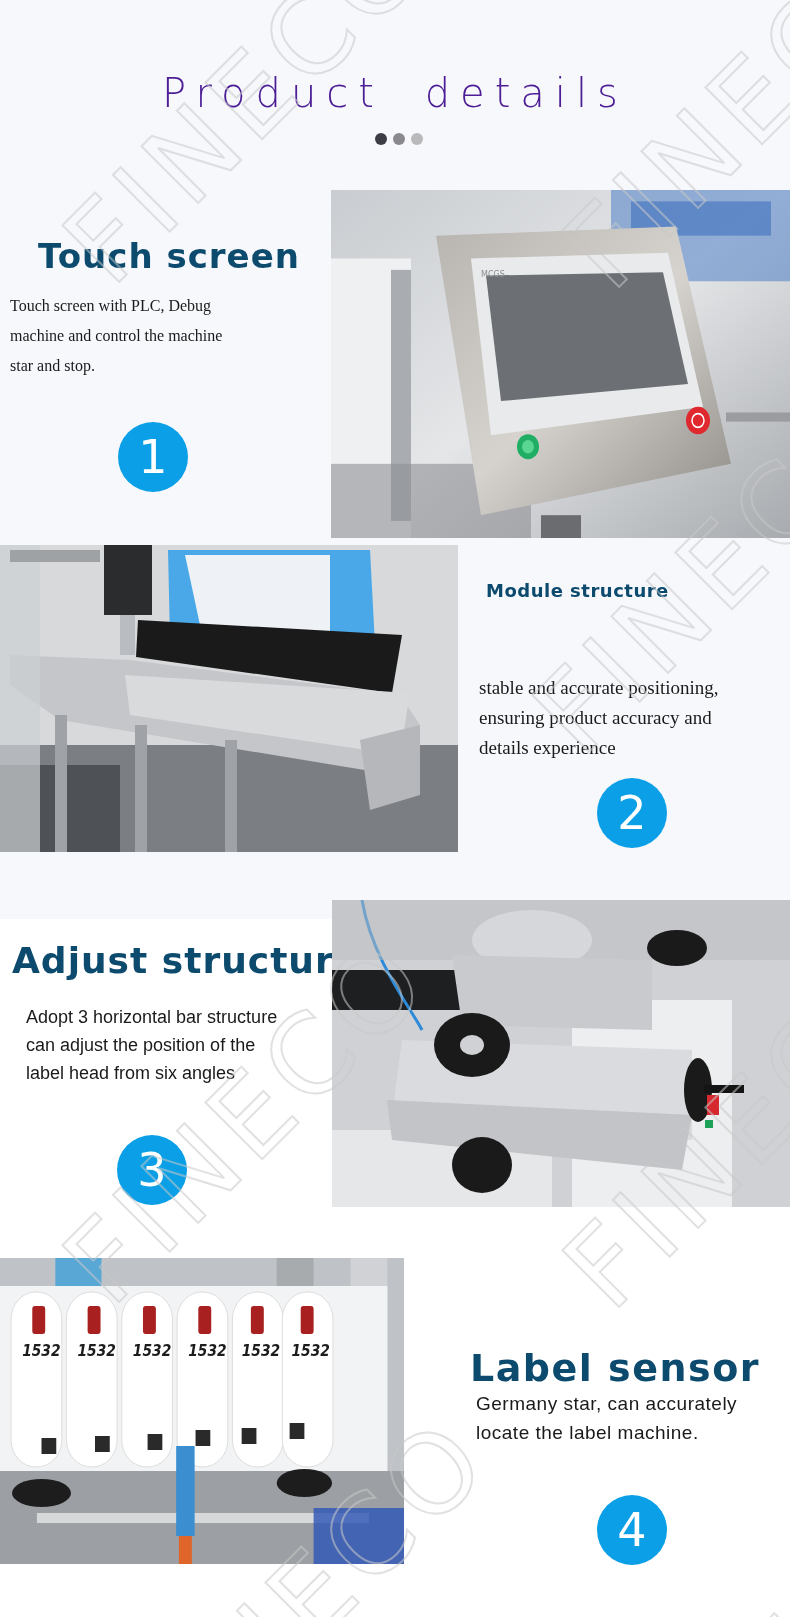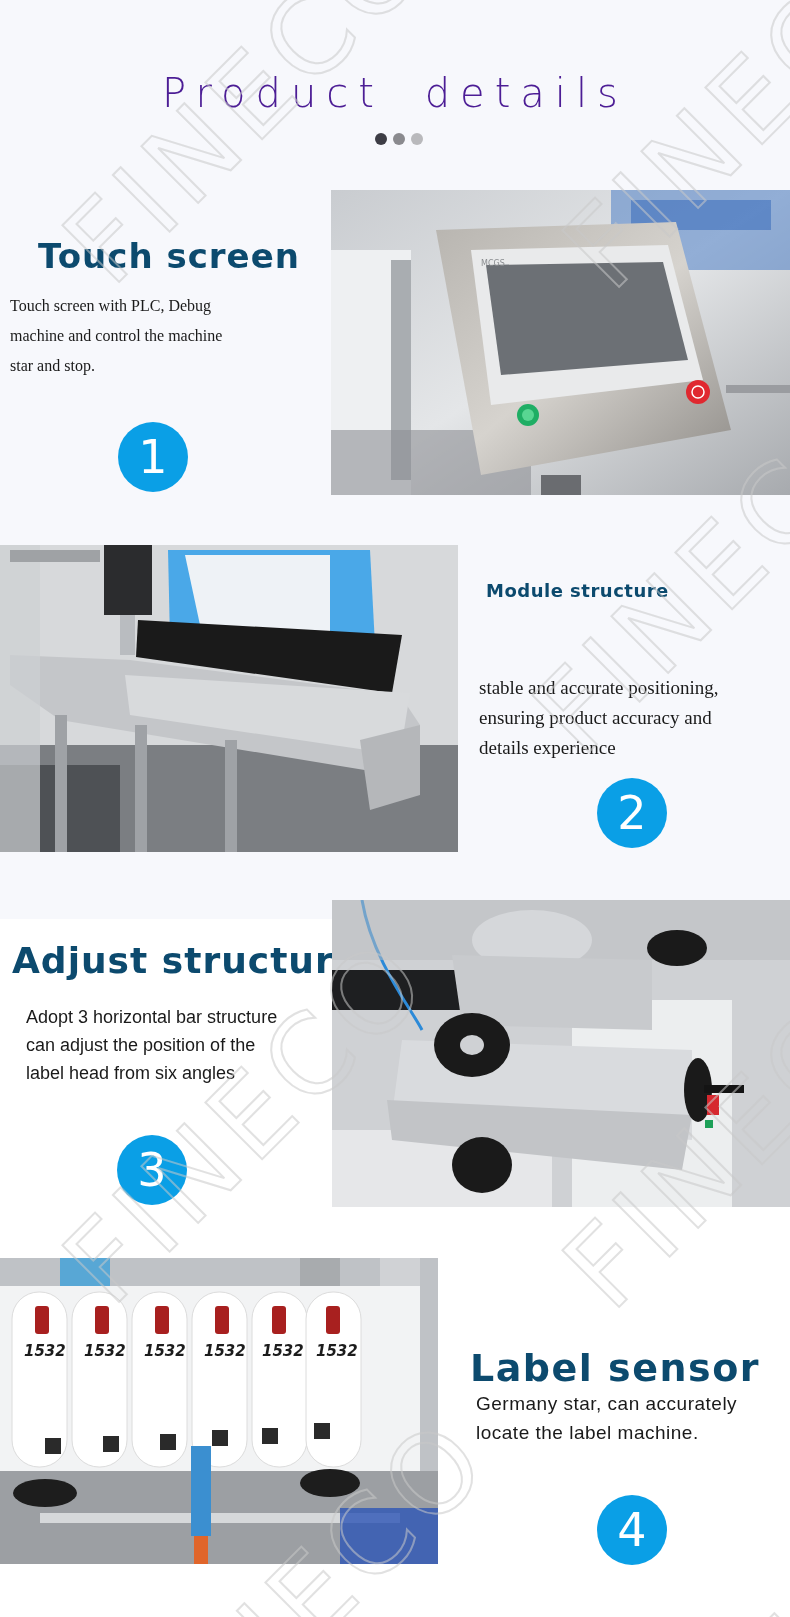--- a/index.html
+++ b/index.html
@@ -41,21 +41,21 @@
 </div>
 
 <section>
   <h2 class="heading" style="left:38px; top:236px; font-size:34px; letter-spacing:1px;">Touch screen</h2>
   <p class="desc" style="left:10px; top:291px; width:320px;">
     <span>Touch screen with PLC, Debug</span><br>
     <span>machine and control the machine</span><br>
     <span>star and stop.</span>
   </p>
   <div class="badge" style="left:118px; top:422px; background:#0a9fe6;">1</div>
-  <div class="photo" style="left:331px; top:190px; width:459px; height:305px;">
+  <div class="photo" style="left:331px; top:190px; width:459px; height:348px;">
     <svg viewBox="0 0 459 305" preserveAspectRatio="none">
       <defs>
         <linearGradient id="bg1" x1="0" y1="0" x2="1" y2="1">
           <stop offset="0" stop-color="#c9ccd0"></stop>
             <stop offset="0.5" stop-color="#e4e6e8"></stop>
             <stop offset="1" stop-color="#a7aaae"></stop>
         </linearGradient>
         <linearGradient id="steel" x1="0" y1="0" x2="1" y2="1">
           <stop offset="0" stop-color="#b8b5b0"></stop>
             <stop offset="0.5" stop-color="#d6d3ce"></stop>
@@ -139,21 +139,21 @@
       <ellipse cx="150" cy="265" rx="30" ry="28" fill="#1a1a1a"></ellipse>
       <ellipse cx="366" cy="190" rx="14" ry="32" fill="#1a1a1a"></ellipse>
       <rect x="372" y="185" width="40" height="8" fill="#141414"></rect>
       <rect x="375" y="195" width="12" height="20" fill="#d6282f"></rect>
       <rect x="373" y="220" width="8" height="8" fill="#1da058"></rect>
     </svg>
   </div>
 </section>
 
 <section>
-  <div class="photo" style="left:0; top:1258px; width:438px; height:306px;">
+  <div class="photo" style="left:0; top:1258px; width:404px; height:306px;">
     <svg viewBox="0 0 438 306" preserveAspectRatio="none">
       <rect width="438" height="306" fill="#bfc2c6"></rect>
       <rect x="60" y="0" width="50" height="40" fill="#3ea0d8" opacity="0.8"></rect>
       <rect x="380" y="0" width="40" height="250" fill="#d0d2d5"></rect>
       <rect x="300" y="0" width="40" height="220" fill="#a8abae"></rect>
       <rect x="0" y="28" width="420" height="185" fill="#f2f3f4"></rect>
       <g fill="#ffffff" stroke="#dcdcdc" stroke-width="1">
         <rect x="12" y="34" width="55" height="175" rx="27"></rect>
         <rect x="72" y="34" width="55" height="175" rx="27"></rect>
         <rect x="132" y="34" width="55" height="175" rx="27"></rect>

